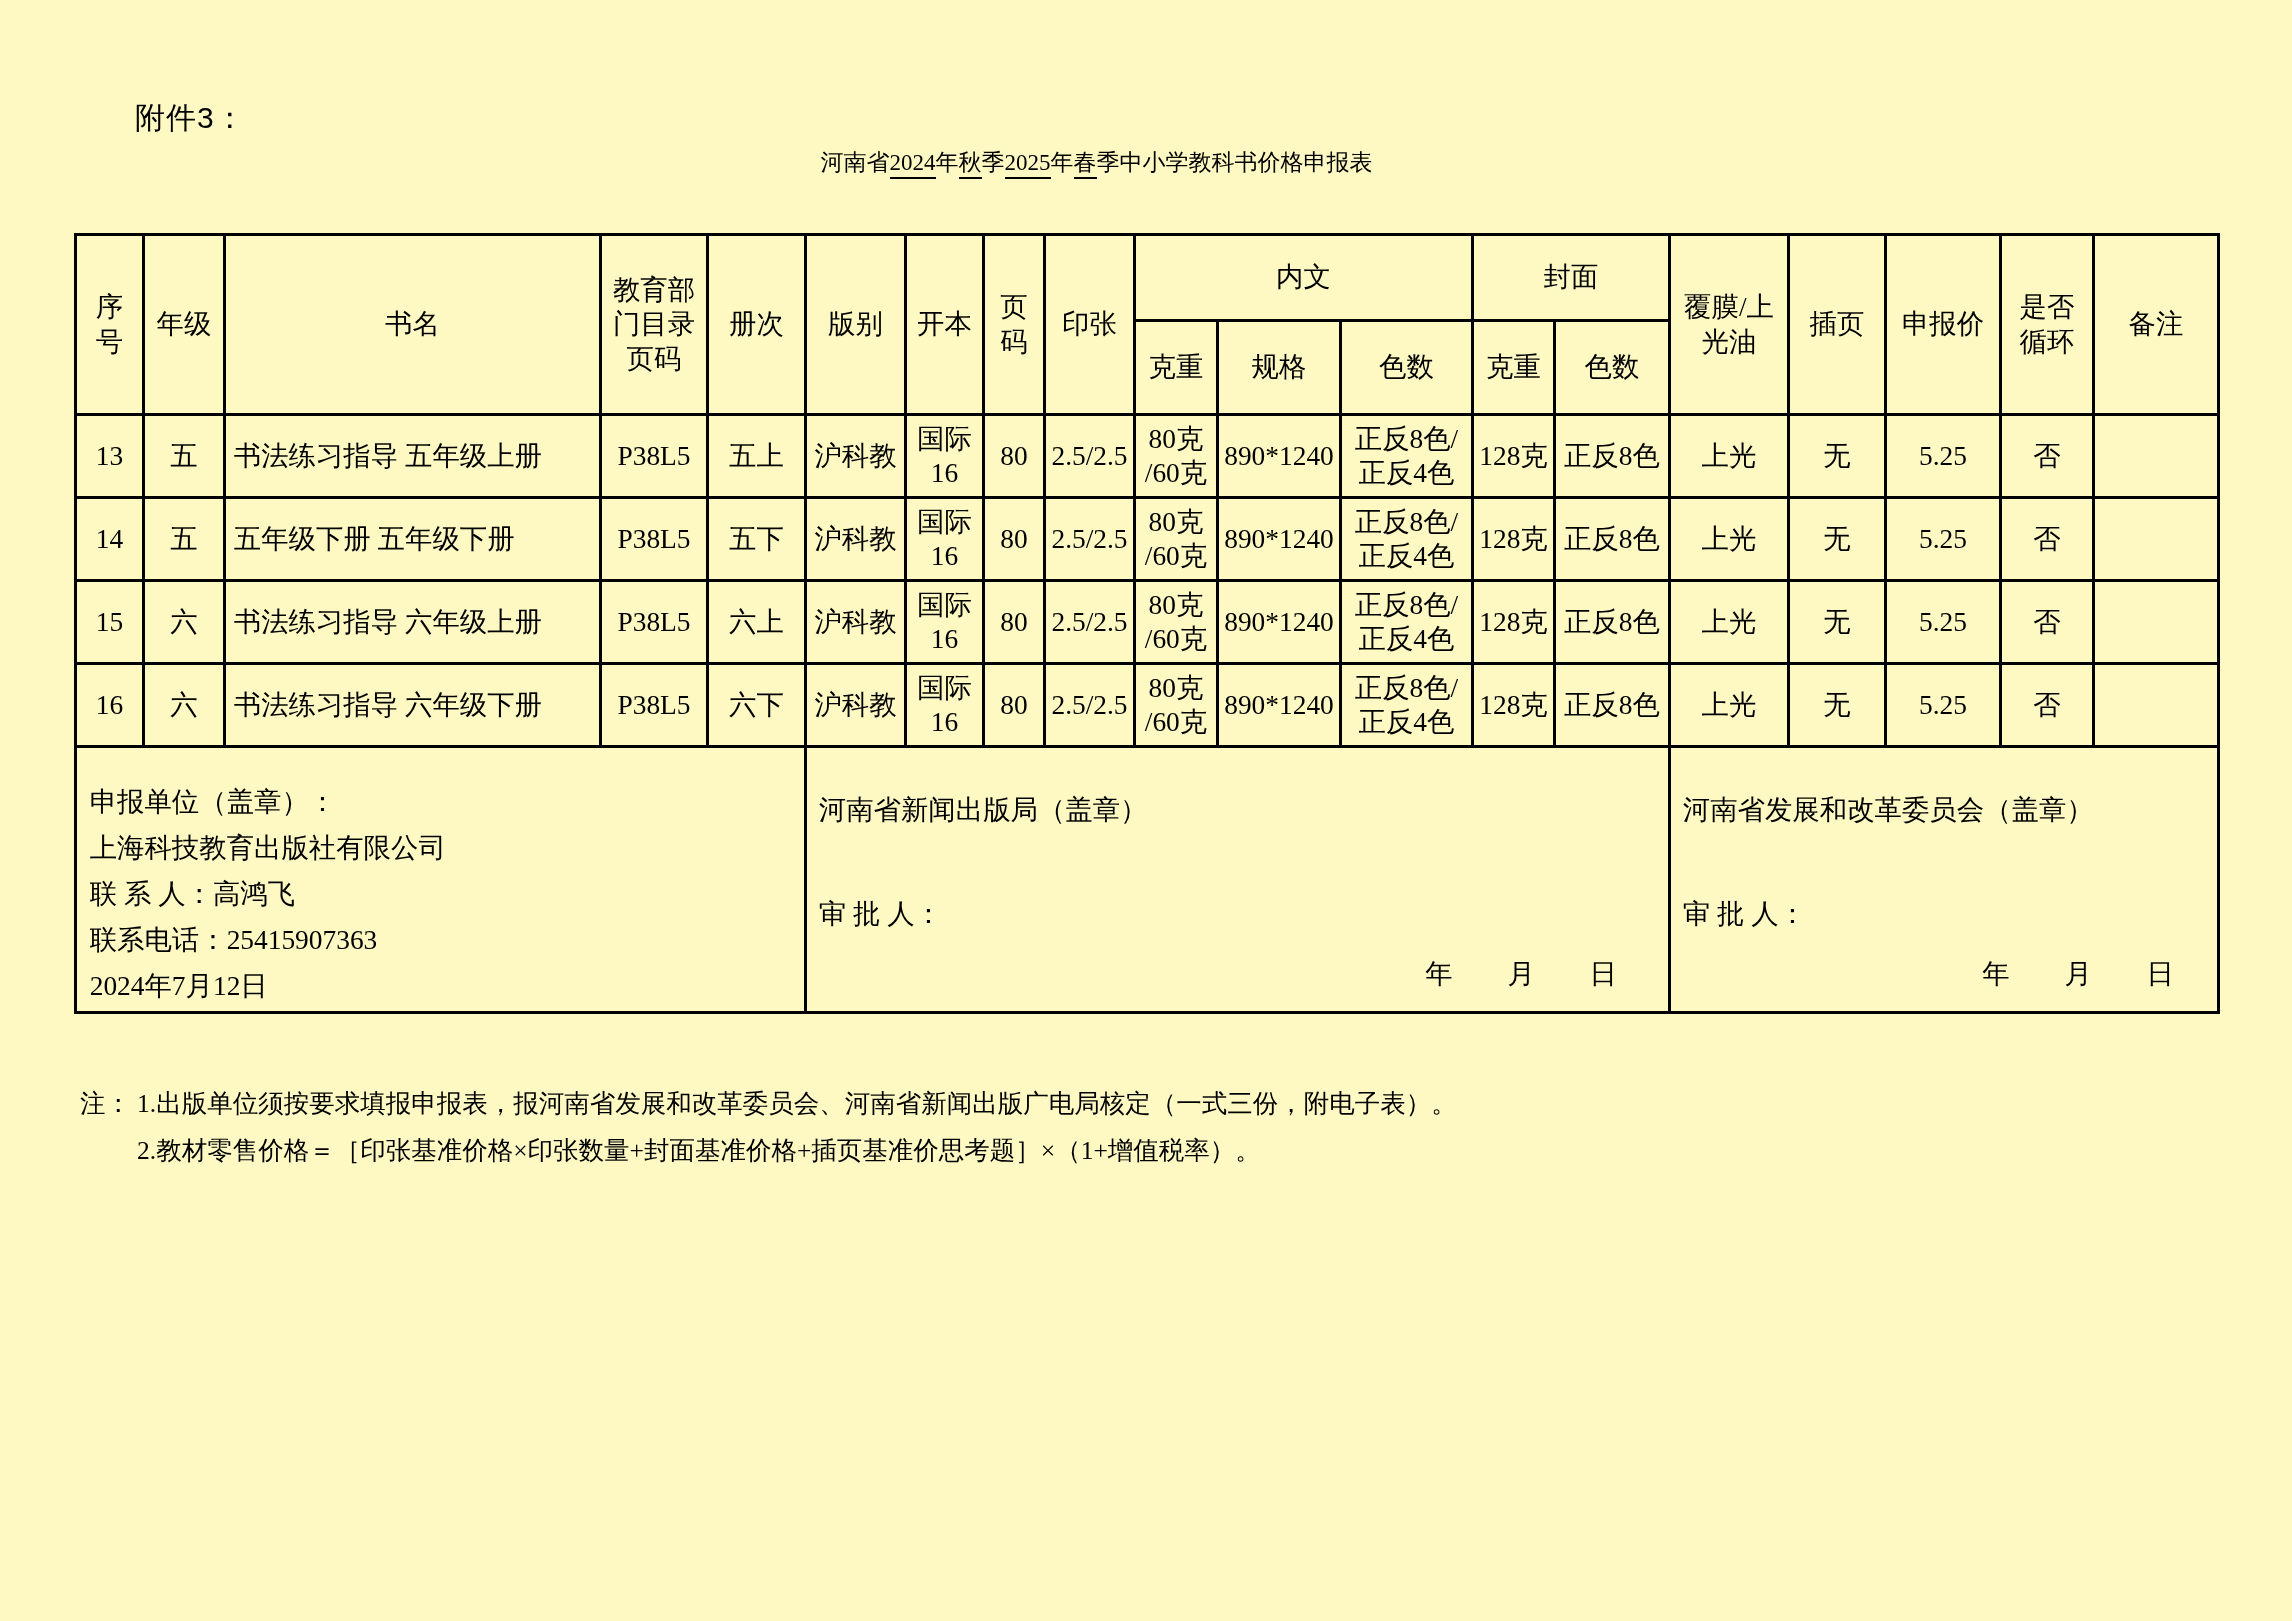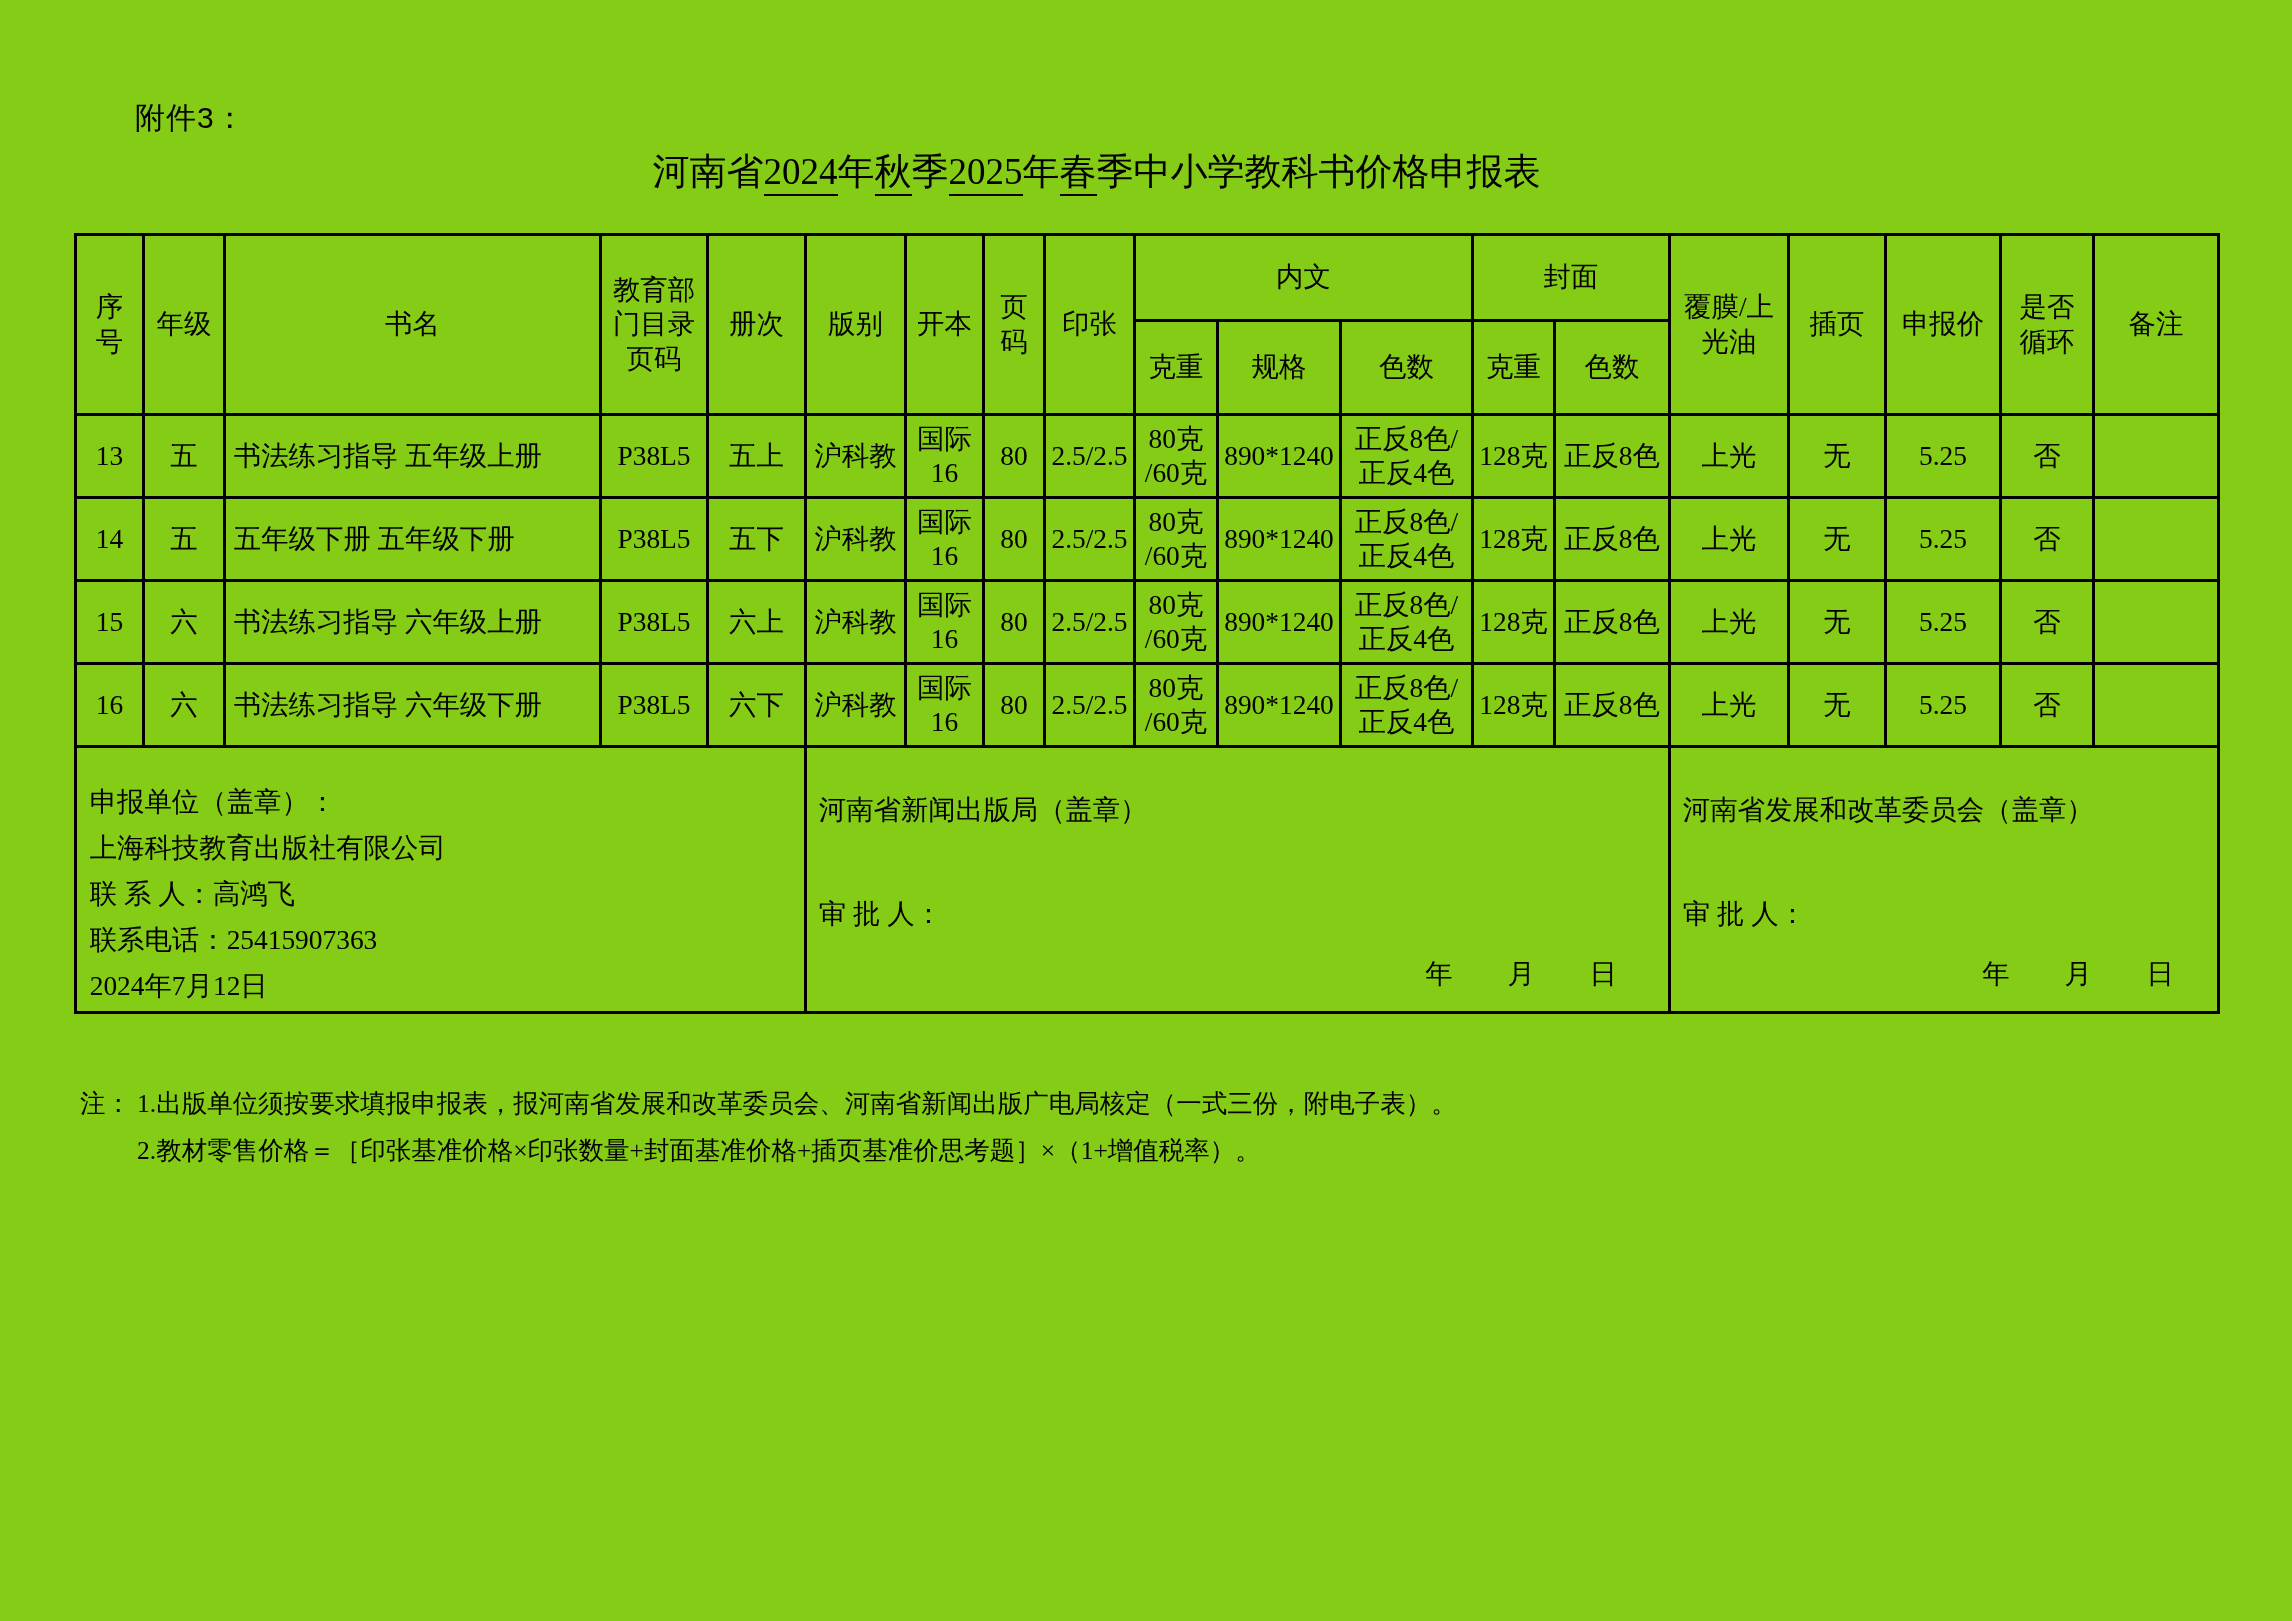--- a/index.html
+++ b/index.html
@@ -1,32 +1,32 @@
 <!DOCTYPE html>
 <html><head>
 <meta charset="utf-8">
 <style>
   * { margin:0; padding:0; box-sizing:border-box; }
   html,body { background:#e8e8e8; }
   .page {
     position:relative;
     width:2293px; height:1621px;
-    background:#84cc16;
+    background:#fef9c3;
     color:#000;
     font-family:"Liberation Serif","DejaVu Serif",serif;
     overflow:hidden;
   }
   .attachment-label {
     position:absolute; left:135px; top:98px;
     font-family:"Liberation Sans","DejaVu Sans",sans-serif;
     font-size:30px; letter-spacing:1px;
   }
   .doc-title {
     position:absolute; left:0; top:147px; width:2193px;
-    text-align:center; font-size:37px; white-space:nowrap;
+    text-align:center; font-size:23px; white-space:nowrap;
   }
   .doc-title .u { border-bottom:2.9px solid #000; padding-bottom:2px; }
 
   table.price-table {
     position:absolute; left:74px; top:233px;
     width:2144px; table-layout:fixed;
     border-collapse:collapse;
     font-size:27.4px;
   }
   .price-table th, .price-table td {

